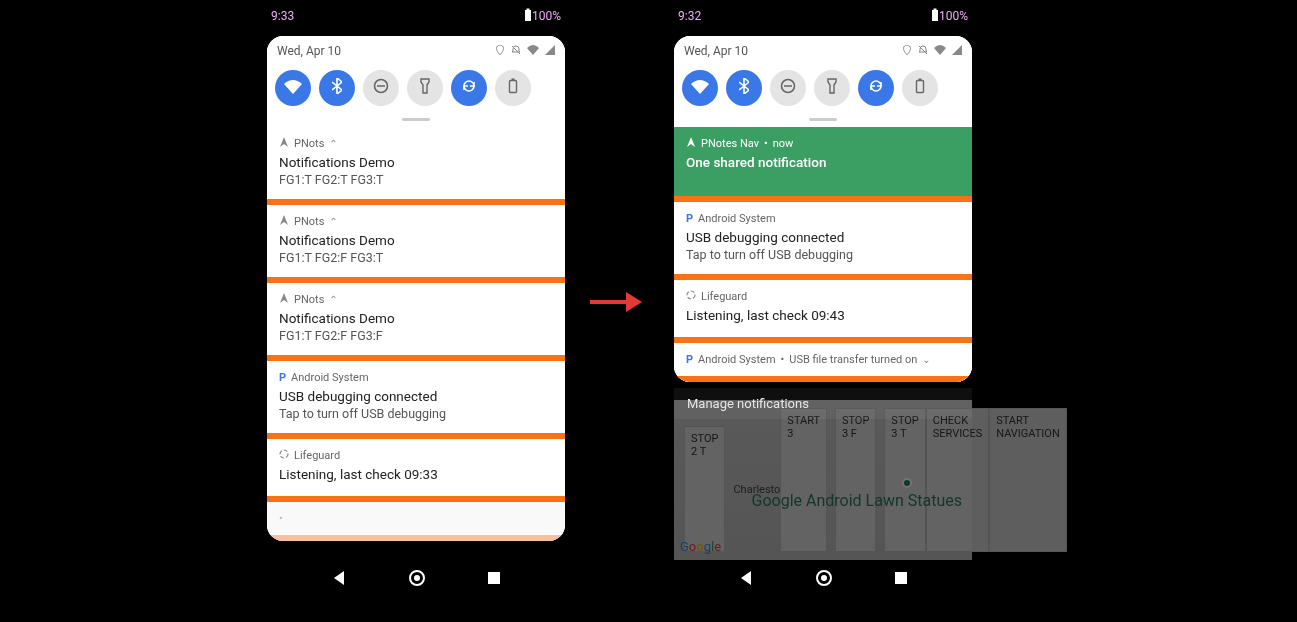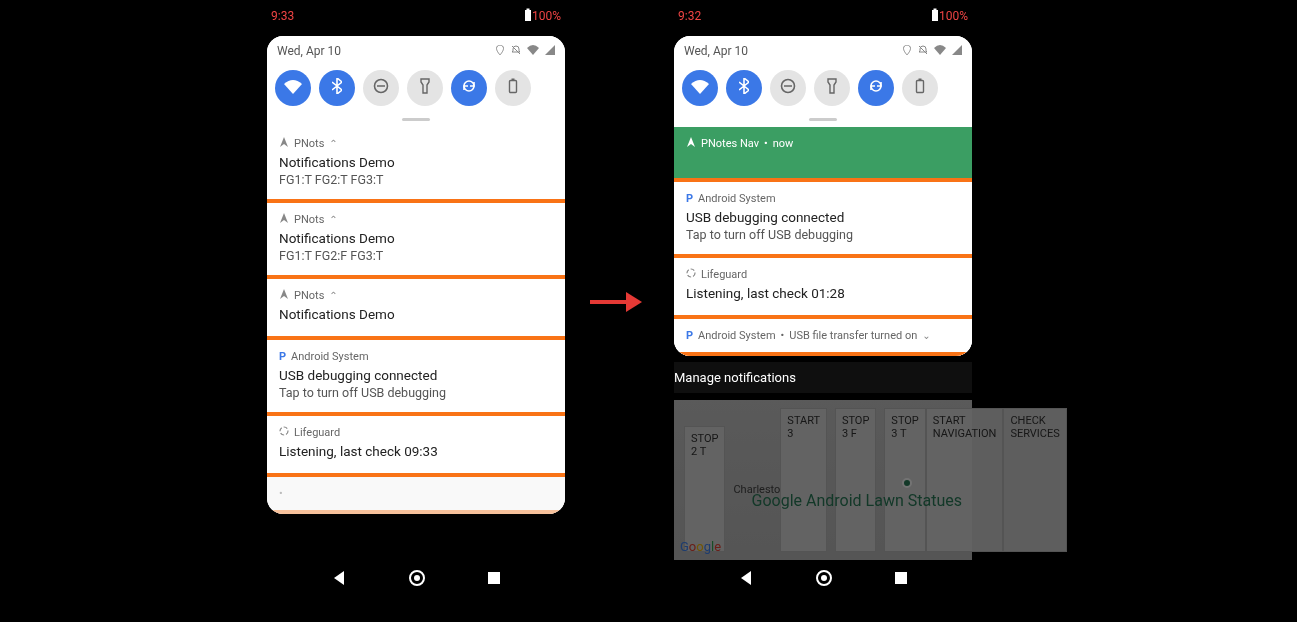--- a/index.html
+++ b/index.html
@@ -9,21 +9,21 @@
     width: 310px;
     height: 600px;
     background: #000;
     top: 0;
   }
   .phone.left  { left: 261px; }
   .phone.right { left: 668px; }
   .statusbar {
     height: 30px;
     display: flex; justify-content: space-between; align-items: center;
-    font-size: 12px; color: #ef4444; padding: 8px 10px; padding-top: 10px;
+    font-size: 12px; color: #f0abfc; padding: 8px 10px; padding-top: 10px;
   }
   .statusbar .batt { display: flex; align-items: center; gap: 0; }
   .shade {
     margin: 6px; border-radius: 16px; overflow: hidden;
     background: #fff;
   }
   .qs-header {
     background: #fff; padding: 8px 10px 4px 10px;
     font-size: 12px; color: #555;
     display: flex; justify-content: space-between; align-items: center;
@@ -36,21 +36,21 @@
   .tog {
     width: 36px; height: 36px; border-radius: 50%;
     display: flex; align-items: center; justify-content: center;
     background: #e4e4e4;
   }
   .tog.on { background: #3b78e7; color: #fff; }
   .tog span { font-size: 16px; }
   .handle { width: 28px; height: 3px; background: #ccc; border-radius: 2px; margin: 0 auto 6px auto; }
   .notif-list { background: #f5f5f5; }
   .notif {
-    background: #fff; border-bottom: 4px solid #f97316;
+    background: #fff; border-bottom: 6px solid #f97316;
     padding: 10px 12px 12px 12px;
   }
   .notif .app {
     font-size: 11px; color: #666; display: flex; align-items: center; gap: 5px;
     margin-bottom: 4px;
   }
   .notif .title { font-size: 13.5px; color: #222; margin-bottom: 2px; }
   .notif .body  { font-size: 12.5px; color: #555; }
   .notif.green { background: #3b9e63; color: #fff; }
   .notif.green .app, .notif.green .title, .notif.green .body { color: #fff; }
@@ -65,21 +65,21 @@
     background: linear-gradient(#c7c7c7,#bcbcbc);
     display: flex; flex-direction: row; padding: 8px 10px;
   }
   .bg-map .row { display: flex; gap: 8px; }
   .btn {
     background: rgba(220,220,220,0.95); border: 1px solid #bbb;
     font-size: 11px; color: #333; padding: 5px 6px;
   }
   .manage {
     background: rgba(30,30,30,0.5); color: #fff;
-    padding: 8px 0; font-size: 13px;
+    padding: 8px 13px; font-size: 13px;
   }
   .arrow {
     position: absolute; left: 590px; top: 290px;
     width: 55px; height: 24px;
   }
   .arrow .shaft {
     position: absolute; top: 10px; left: 0; width: 38px; height: 4px; background: #e53935;
   }
   .arrow .head {
     position: absolute; top: 2px; left: 36px; width: 0; height: 0;
@@ -197,20 +197,21 @@
       </div>
       <div class="notif">
         <div class="app">
             <span><svg width="10" height="10" viewBox="0 0 10 10">
                 <path d="M5 0 L9 10 L5 7 L1 10 Z" fill="#888"></path>
               </svg></span>
             <span>PNots</span> 
             <span class="chev">⌃</span>
           </div>
         <div class="title">Notifications Demo</div>
+        <div class="body">FG1:T FG2:F FG3:F</div>
       </div>
       <div class="notif">
         <div class="app">
             <span style="color:#3b78e7;font-weight:bold;font-size:11px;">P</span>
             <span>Android System</span>
           </div>
         <div class="title">USB debugging connected</div>
         <div class="body">Tap to turn off USB debugging</div>
       </div>
       <div class="notif">
@@ -246,24 +247,24 @@
     <div class="row" style="margin-top:18px;">
       <div class="btn">STOP 2 T</div>
       <span class="maplabel" style="position:static;align-self:center;">Charlesto</span>
     </div>
     <div class="row">
       <div class="btn">START 3</div>
       <div class="btn">STOP 3 F</div>
       <div class="btn">STOP 3 T</div>
     </div>
     <div class="row">
+      <div class="btn">CHECK SERVICES</div>
+    </div>
+    <div class="row">
       <div class="btn">START NAVIGATION</div>
-    </div>
-    <div class="row">
-      <div class="btn">CHECK SERVICES</div>
     </div>
     <div class="pin"></div>
     <div class="maplabel poi">Google Android
 Lawn Statues</div>
     <div class="maplabel google"><span class="g1">G</span><span class="g2">o</span><span class="g3">o</span><span class="g4">g</span><span class="g5">l</span><span class="g6">e</span></div>
   </div>
 
   <div class="statusbar">
     <span>9:32</span>
     <span class="batt">
@@ -335,38 +336,39 @@
     <div class="notif-list">
       <div class="notif green">
         <div class="app">
             <span><svg width="10" height="10" viewBox="0 0 10 10">
                 <path d="M5 0 L9 10 L5 7 L1 10 Z" fill="#fff"></path>
               </svg></span>
             <span>PNotes Nav</span>
             <span> • </span>
             <span>now</span>
           </div>
+        <div class="title" style="font-weight:500;">One shared notification</div>
         <div style="height:12px;"></div>
       </div>
       <div class="notif">
         <div class="app">
             <span style="color:#3b78e7;font-weight:bold;font-size:11px;">P</span>
             <span>Android System</span>
           </div>
         <div class="title">USB debugging connected</div>
         <div class="body">Tap to turn off USB debugging</div>
       </div>
       <div class="notif">
         <div class="app">
             <span><svg width="10" height="10" viewBox="0 0 10 10">
                 <circle cx="5" cy="5" r="4" fill="none" stroke="#888" stroke-width="1.2" stroke-dasharray="4 2"></circle>
               </svg></span>
             <span>Lifeguard</span>
           </div>
-        <div class="title">Listening, last check 01:28</div>
+        <div class="title">Listening, last check 09:43</div>
       </div>
       <div class="notif collapsed">
         <span style="color:#3b78e7;font-weight:bold;font-size:11px;">P</span>
         <span>Android System</span>
         <span> • </span>
         <span>USB file transfer turned on</span>
         <span class="chev">⌄</span>
       </div>
     </div>
   </div>

